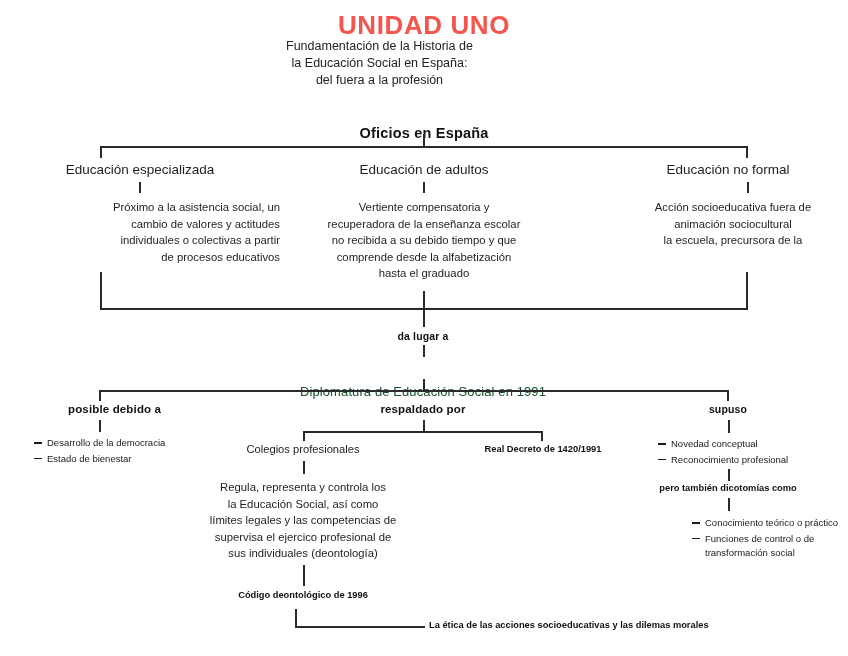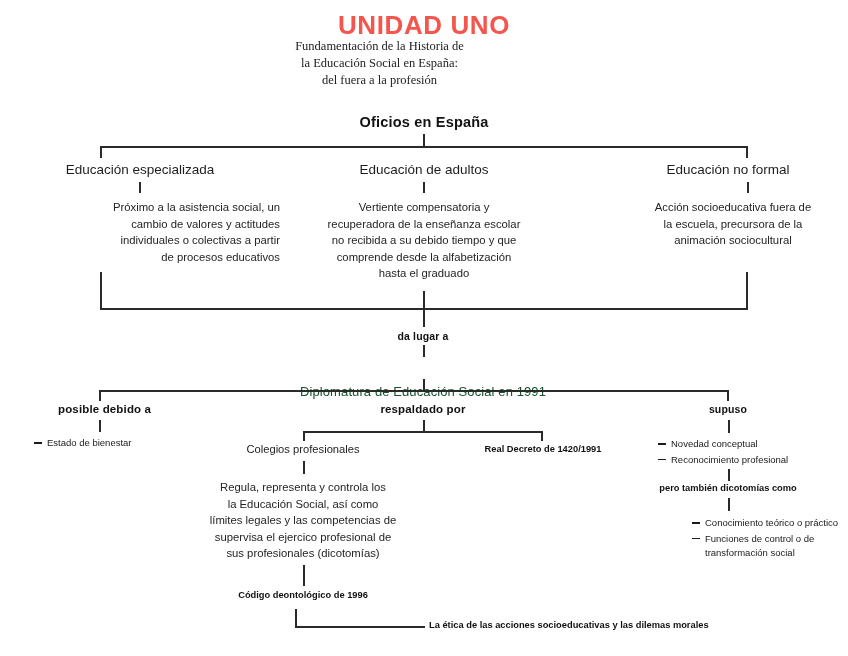--- a/index.html
+++ b/index.html
@@ -29,20 +29,21 @@
   .subtitle{
     font-size:12.5px;
     line-height:17px;
     color:#222;
   }
   .h-main{
     font-size:14.5px;
     font-weight:bold;
     letter-spacing:.2px;
     color:#121212;
+    margin-top:11px;
   }
   .branch-head{
     font-size:13.5px;
     color:#1d1d1d;
     display:inline-block;
     position:relative;
     white-space:nowrap;
   }
   .branch-head .hl{
     position:absolute;
@@ -128,21 +129,21 @@
 </style>
 </head>
 <body>
 
 <div id="canvas">
 
   <div class="node" style="left:0;top:10px;width:848px;">
     <div class="title">UNIDAD UNO</div>
   </div>
 
-  <div class="node" style="left:0;top:38px;width:759px;font-family:Liberation Serif, serif;">
+  <div class="node" style="left:0;top:38px;width:759px;">
     <div class="subtitle">Fundamentación de la Historia de</div>
     <div class="subtitle">la Educación Social en España:</div>
     <div class="subtitle">del fuera a la profesión</div>
   </div>
 
   <div class="node" style="left:0;top:114px;width:848px;">
     <div class="h-main">Oficios en España</div>
   </div>
 
   <div class="vline" style="left:423px;top:134px;height:12px;"></div>
@@ -184,22 +185,22 @@
 
   <div class="node" style="left:608px;top:160px;width:240px;">
     <span class="branch-head">
       <span class="hl"></span>
       <span>Educación no formal</span>
     </span>
   </div>
   <div class="vline" style="left:747px;top:182px;height:11px;"></div>
   <div class="node" style="left:618px;top:199px;width:230px;">
     <div class="body-txt">Acción socioeducativa fuera de</div>
+    <div class="body-txt">animación sociocultural</div>
     <div class="body-txt">la escuela, precursora de la</div>
-    <div class="body-txt">animación sociocultural</div>
   </div>
 
   <div class="merge" style="left:100px;top:272px;width:648px;height:38px;">
     <div class="bar"></div>
     <div class="stub-l" style="height:38px;"></div>
     <div class="stub-r" style="height:38px;"></div>
     <div class="tick" style="left:323px;height:17px;"></div>
   </div>
   <div class="vline" style="left:423px;top:291px;height:19px;"></div>
 
@@ -213,25 +214,26 @@
   </div>
 
   <div class="vline" style="left:423px;top:379px;height:11px;"></div>
 
   <div class="bracket" style="left:99px;top:390px;width:630px;height:11px;">
     <div class="bar"></div>
     <div class="stub-l" style="height:11px;"></div>
     <div class="stub-r" style="height:11px;"></div>
   </div>
 
-  <div class="node lft" style="left:58px;top:403px;width:220px;">
+  <div class="node lft" style="left:68px;top:403px;width:220px;">
     <div class="lbl-bold-lg">posible debido a</div>
   </div>
   <div class="vline" style="left:99px;top:420px;height:12px;"></div>
   <ul class="dash-list" style="position:absolute;left:34px;top:436px;width:220px;">
+    <li><span class="dash"></span><span>Desarrollo de la democracia</span></li>
     <li><span class="dash"></span><span>Estado de bienestar</span></li>
   </ul>
 
   <div class="node" style="left:323px;top:403px;width:200px;">
     <div class="lbl-bold-lg">respaldado por</div>
   </div>
   <div class="vline" style="left:423px;top:420px;height:11px;"></div>
 
   <div class="bracket" style="left:303px;top:431px;width:240px;height:10px;">
     <div class="bar"></div>
@@ -246,21 +248,21 @@
     <div class="tiny-bold">Real Decreto de 1420/1991</div>
   </div>
 
   <div class="vline" style="left:303px;top:461px;height:13px;"></div>
 
   <div class="node" style="left:183px;top:479px;width:240px;">
     <div class="body-txt">Regula, representa y controla los</div>
     <div class="body-txt">la Educación Social, así como</div>
     <div class="body-txt">límites legales y las competencias de</div>
     <div class="body-txt">supervisa el ejercico profesional de</div>
-    <div class="body-txt">sus profesionales (dicotomías)</div>
+    <div class="body-txt">sus individuales (deontología)</div>
   </div>
 
   <div class="vline" style="left:303px;top:565px;height:21px;"></div>
 
   <div class="node" style="left:203px;top:590px;width:200px;">
     <div class="tiny-bold">Código deontológico de 1996</div>
   </div>
 
   <div class="elbow" style="left:295px;top:609px;width:130px;height:19px;">
     <div class="v" style="height:19px;"></div>

